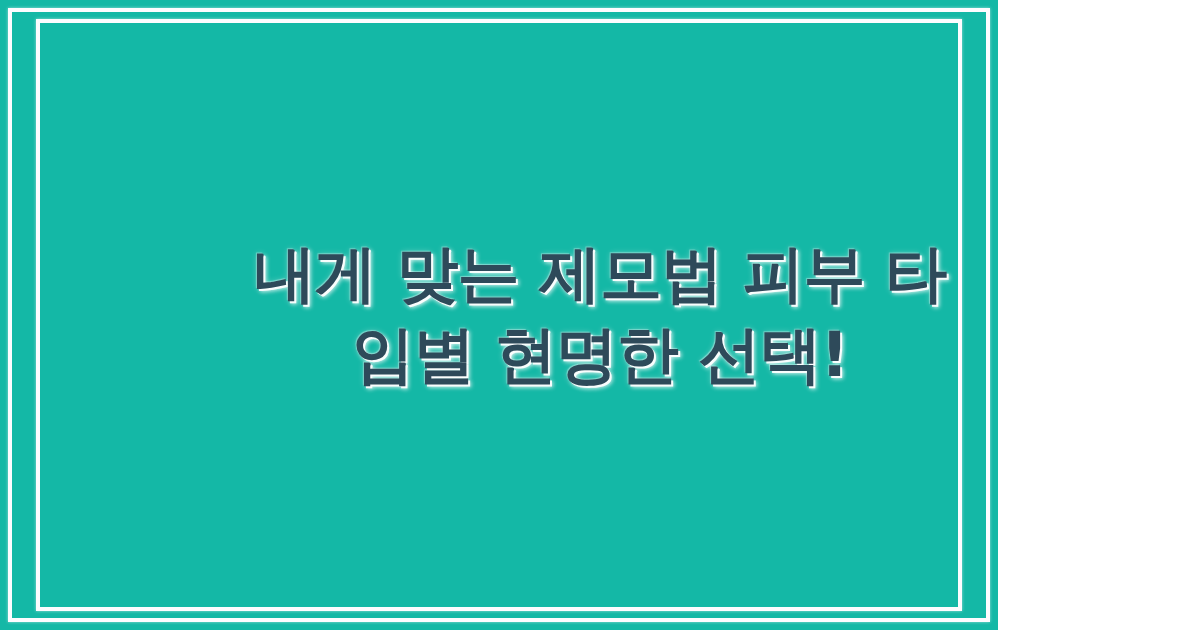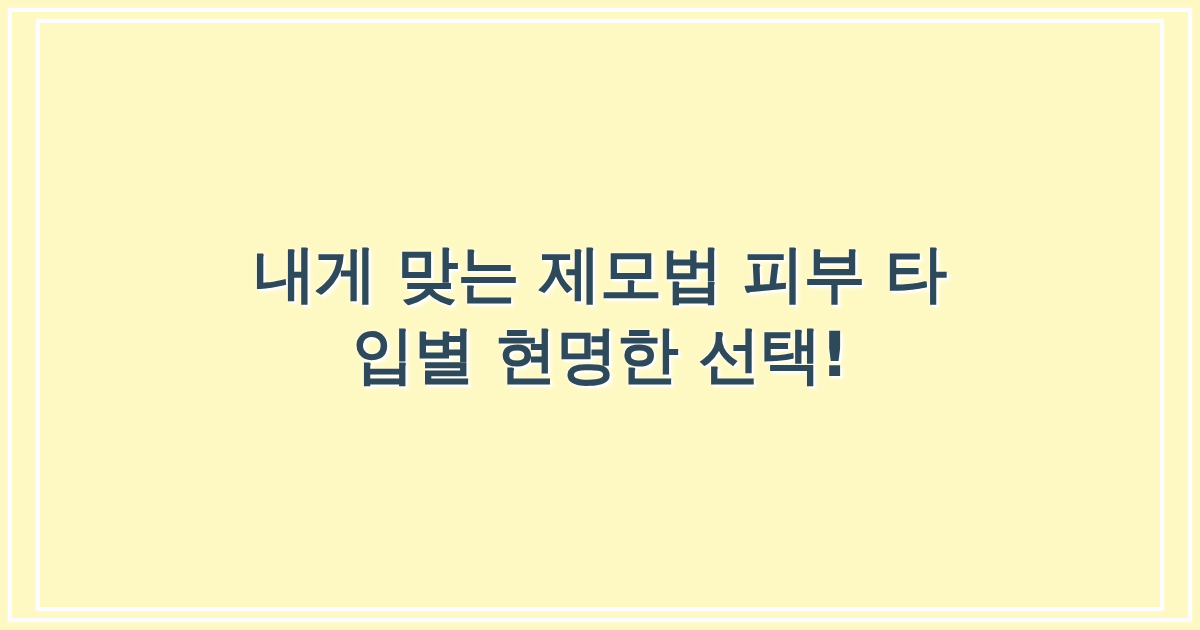--- a/index.html
+++ b/index.html
@@ -11,24 +11,24 @@
   body {
     width: 1200px;
     height: 630px;
     overflow: hidden;
     font-family: "DejaVu Sans", "Liberation Sans", sans-serif;
   }
 
   
   .og-card {
     position: relative;
-    width: 1200px;
+    width: 998px;
     height: 630px;
     box-sizing: border-box;
-    background: #fef9c3;
+    background: #14b8a6;
     overflow: hidden;
   }
 
   
   .frame {
     position: absolute;
     pointer-events: none;
     border-style: solid;
     border-color: #fdfcff;
     box-sizing: border-box;

